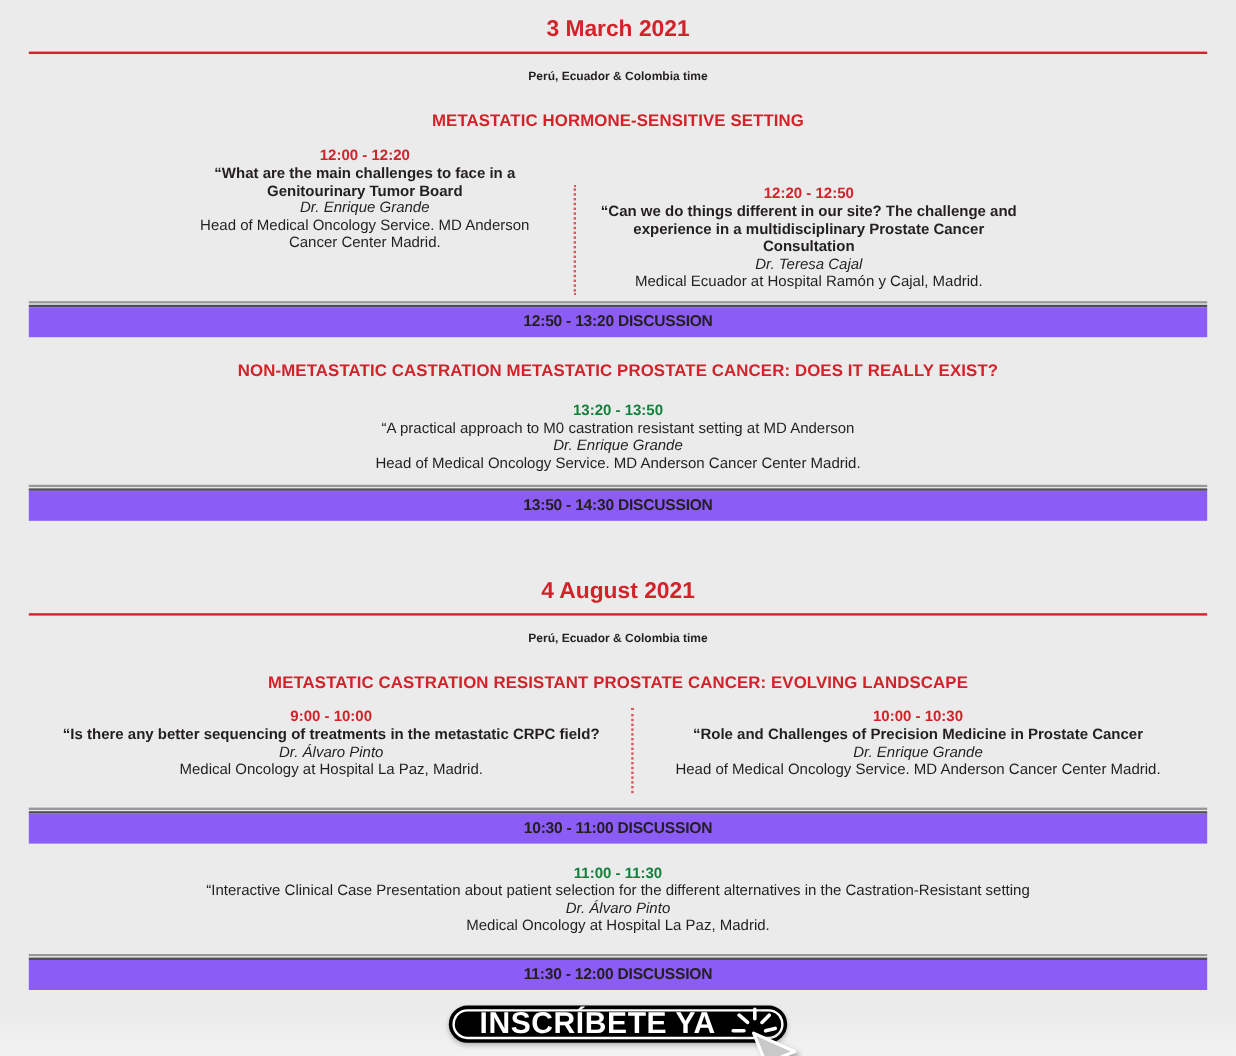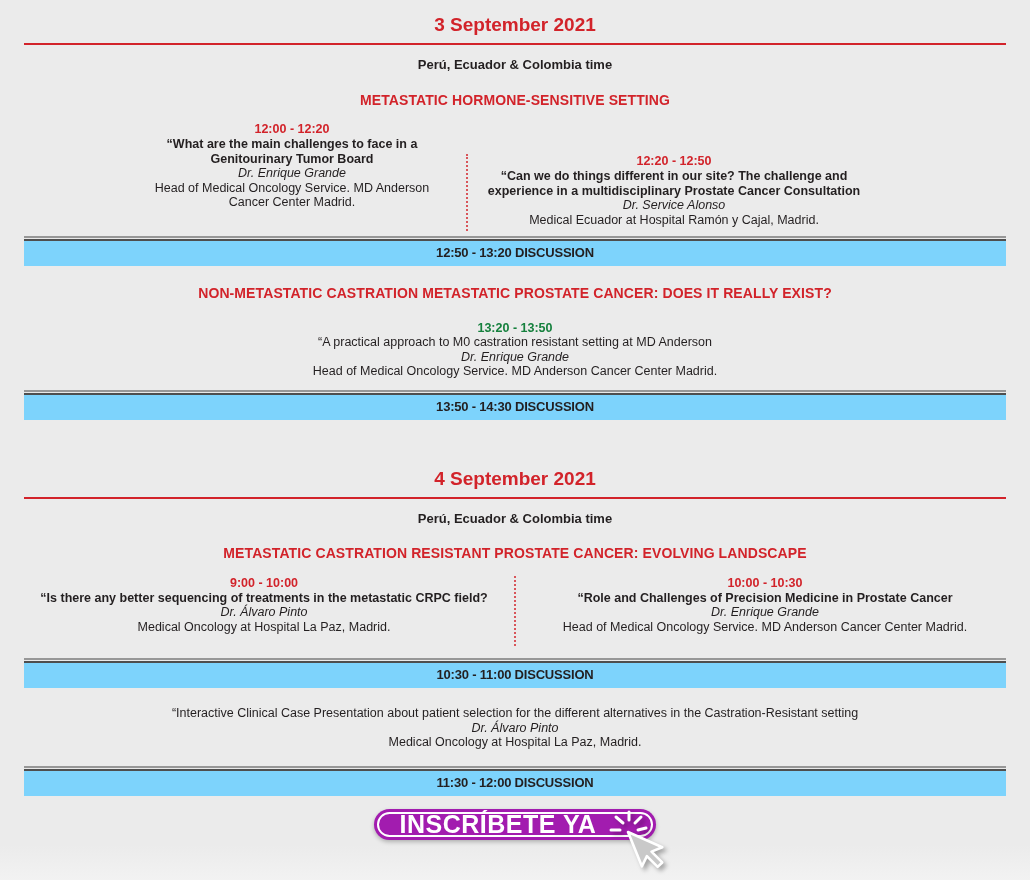--- a/index.html
+++ b/index.html
@@ -25,32 +25,32 @@
   .red-rule {
     height: 2px;
     background: #d2232a;
     margin: 7px 24px 0 24px;
     border: none;
   }
   .timezone {
     margin-top: 13px;
     text-align: center;
     font-weight: bold;
-    font-size: 13px;
+    font-size: 10px;
   }
   .section-header {
     margin-top: 20px;
     text-align: center;
     font-weight: bold;
     font-size: 14px;
     color: #d2232a;
     letter-spacing: 0.1px;
   }
 
-  .cols { display: flex; align-items: stretch; margin-top: 15px; padding: 0 20px; }
+  .cols { display: flex; align-items: stretch; margin-top: 15px; padding: 0 32px; }
   .session { text-align: center; }
   .session .time { color: #d2232a; font-weight: bold; margin-bottom: 0.5px; }
   .session .title { font-weight: bold; }
   .session .speaker { font-style: italic; }
 
   
   .d1-left  { flex: 0 0 446px; padding: 0 24px 4px 122px; }
   .d1-right { flex: 1; border-left: 2px dotted rgba(210,35,42,0.75);
               padding: 0 148px 4px 18px; margin-top: 32px; }
   
@@ -61,21 +61,21 @@
   .session-single { text-align: center; padding: 0 40px; }
   .session-single .time { color: #15803d; font-weight: bold; }
   .session-single .title { font-weight: normal; }
   .session-single .speaker { font-style: italic; }
 
   .discussion { margin: 0 24px; }
   .discussion .line-light { height: 2px; background: #979797; }
   .discussion .line-gap   { height: 1px; background: #e9e9e9; }
   .discussion .line-dark  { height: 2px; background: #4e4e4e; }
   .discussion .band {
-    background: #7dd3fc;
+    background: #8b5cf6;
     height: 25px;
     display: flex;
     align-items: center;
     justify-content: center;
     font-weight: bold;
     font-size: 13px;
     letter-spacing: -0.2px;
   }
 
   .mt-band1 { margin-top: 5px; }
@@ -87,21 +87,21 @@
   .mt-session4 { margin-top: 18px; }
   .mt-band4 { margin-top: 16px; }
 
   .register-wrap {
     margin-top: 13px;
     display: flex;
     justify-content: center;
   }
   .register-btn {
     position: relative;
-    background: #a21caf;
+    background: #000000;
     border: none;
     border-radius: 24px;
     padding: 3px;
     width: 282px;
     height: 31px;
     cursor: pointer;
     box-shadow: 0 2px 4px rgba(0,0,0,0.25);
     overflow: visible;
   }
   .register-btn .inner {
@@ -129,36 +129,36 @@
     height: 78px;
     pointer-events: none;
     filter: drop-shadow(3px 3px 2px rgba(0,0,0,0.3));
   }
 </style>
 </head>
 <body>
 
 <div class="page">
 
-  <div class="day-title">3 September 2021</div>
+  <div class="day-title">3 March 2021</div>
   <div class="red-rule"></div>
   <div class="timezone">Perú, Ecuador &amp; Colombia time</div>
   <div class="section-header">METASTATIC HORMONE-SENSITIVE SETTING</div>
 
   <div class="cols">
     <div class="session d1-left">
       <div class="time">12:00 - 12:20</div>
       <div class="title">“What are the main challenges to face in a Genitourinary Tumor Board</div>
       <div class="speaker">Dr. Enrique Grande</div>
       <div class="affiliation">Head of Medical Oncology Service. MD Anderson Cancer Center Madrid.</div>
     </div>
     <div class="session d1-right">
       <div class="time">12:20 - 12:50</div>
       <div class="title">“Can we do things different in our site? The challenge and experience in a multidisciplinary Prostate Cancer Consultation</div>
-      <div class="speaker">Dr. Service Alonso</div>
+      <div class="speaker">Dr. Teresa Cajal</div>
       <div class="affiliation">Medical Ecuador at Hospital Ramón y Cajal, Madrid.</div>
     </div>
   </div>
 
   <div class="discussion mt-band1">
     <div class="line-light"></div>
     <div class="line-gap"></div>
     <div class="line-dark"></div>
     <div class="band">12:50 - 13:20 DISCUSSION</div>
   </div>
@@ -172,21 +172,21 @@
     <div class="affiliation">Head of Medical Oncology Service. MD Anderson Cancer Center Madrid.</div>
   </div>
 
   <div class="discussion mt-band2">
     <div class="line-light"></div>
     <div class="line-gap"></div>
     <div class="line-dark"></div>
     <div class="band">13:50 - 14:30 DISCUSSION</div>
   </div>
 
-  <div class="day-title mt-day2">4 September 2021</div>
+  <div class="day-title mt-day2">4 August 2021</div>
   <div class="red-rule"></div>
   <div class="timezone">Perú, Ecuador &amp; Colombia time</div>
   <div class="section-header">METASTATIC CASTRATION RESISTANT PROSTATE CANCER: EVOLVING LANDSCAPE</div>
 
   <div class="cols">
     <div class="session d2-left">
       <div class="time">9:00 - 10:00</div>
       <div class="title">“Is there any better sequencing of treatments in the metastatic CRPC field?</div>
       <div class="speaker">Dr. Álvaro Pinto</div>
       <div class="affiliation">Medical Oncology at Hospital La Paz, Madrid.</div>
@@ -200,20 +200,21 @@
   </div>
 
   <div class="discussion mt-band3">
     <div class="line-light"></div>
     <div class="line-gap"></div>
     <div class="line-dark"></div>
     <div class="band">10:30 - 11:00 DISCUSSION</div>
   </div>
 
   <div class="session-single mt-session4">
+    <div class="time">11:00 - 11:30</div>
     <div class="title">“Interactive Clinical Case Presentation about patient selection for the different alternatives in the Castration-Resistant setting</div>
     <div class="speaker">Dr. Álvaro Pinto</div>
     <div class="affiliation">Medical Oncology at Hospital La Paz, Madrid.</div>
   </div>
 
   <div class="discussion mt-band4">
     <div class="line-light"></div>
     <div class="line-gap"></div>
     <div class="line-dark"></div>
     <div class="band">11:30 - 12:00 DISCUSSION</div>

